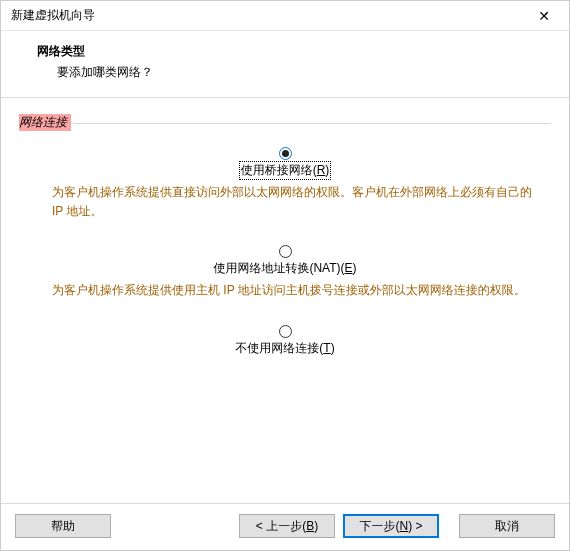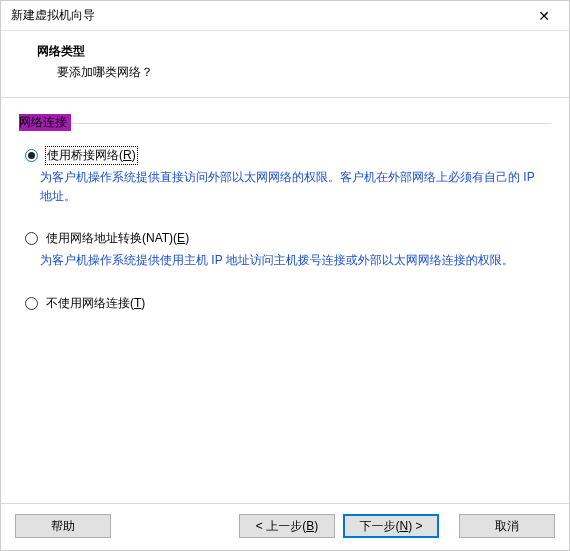--- a/index.html
+++ b/index.html
@@ -57,43 +57,45 @@
     }
     .group {
       position: relative;
     }
     .group-label {
       font-size: 12px;
       color: #000;
       margin-bottom: 2px;
       position: relative;
       display: inline-block;
-      background: #a21caf;
+      background: #fca5a5;
       padding-right: 4px;
       z-index: 1;
+      font-style: italic;
     }
     .group-line {
       position: absolute;
       top: 9px;
       left: 54px;
       right: 0;
       height: 1px;
       background: #d9d9d9;
     }
     .options {
       padding: 14px 6px 0 6px;
     }
     .option {
       margin-bottom: 24px;
     }
     .option-row {
       display: flex;
       align-items: center;
-      gap: 8px;
+      gap: 2px;
       margin-bottom: 4px;
+      flex-direction: column;
     }
     .radio {
       width: 13px;
       height: 13px;
       border: 1px solid #333;
       border-radius: 50%;
       display: flex;
       align-items: center;
       justify-content: center;
       flex-shrink: 0;
@@ -113,22 +115,22 @@
       font-size: 12px;
       color: #000;
     }
     .option-label.focused {
       outline: 1px dotted #000;
       outline-offset: 0;
       padding: 0 1px;
     }
     .option-desc {
       font-size: 12px;
-      color: #1d4ed8;
-      margin-left: 15px;
+      color: #a16207;
+      margin-left: 27px;
       line-height: 1.6;
     }
     .key { text-decoration: underline; }
     .footer {
       border-top: 1px solid #d9d9d9;
       padding: 10px 14px 12px 14px;
       display: flex;
       align-items: center;
       background: #fff;
     }

